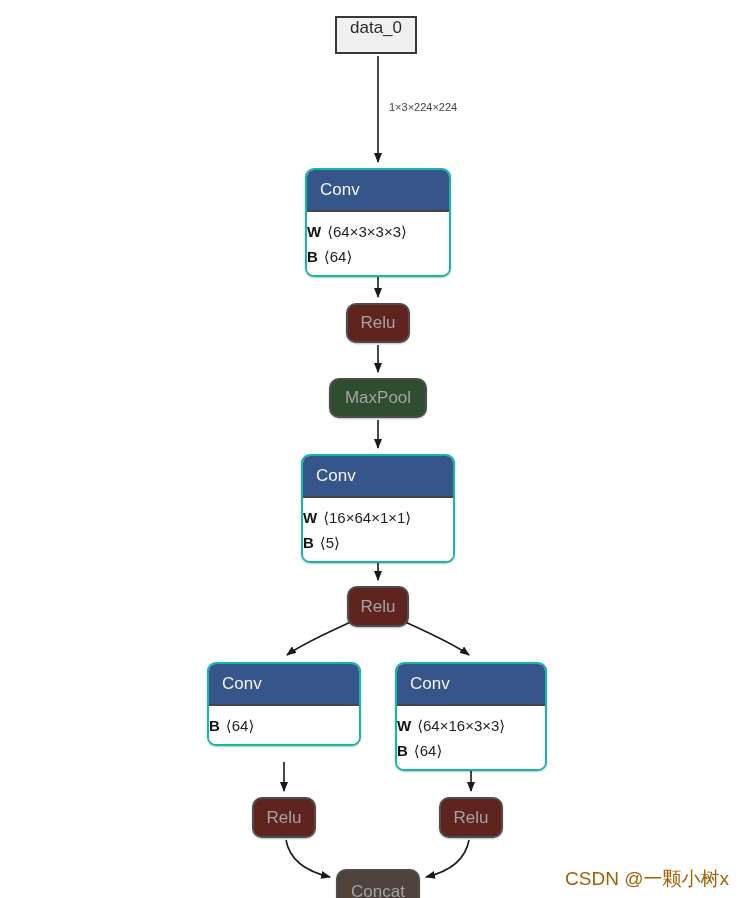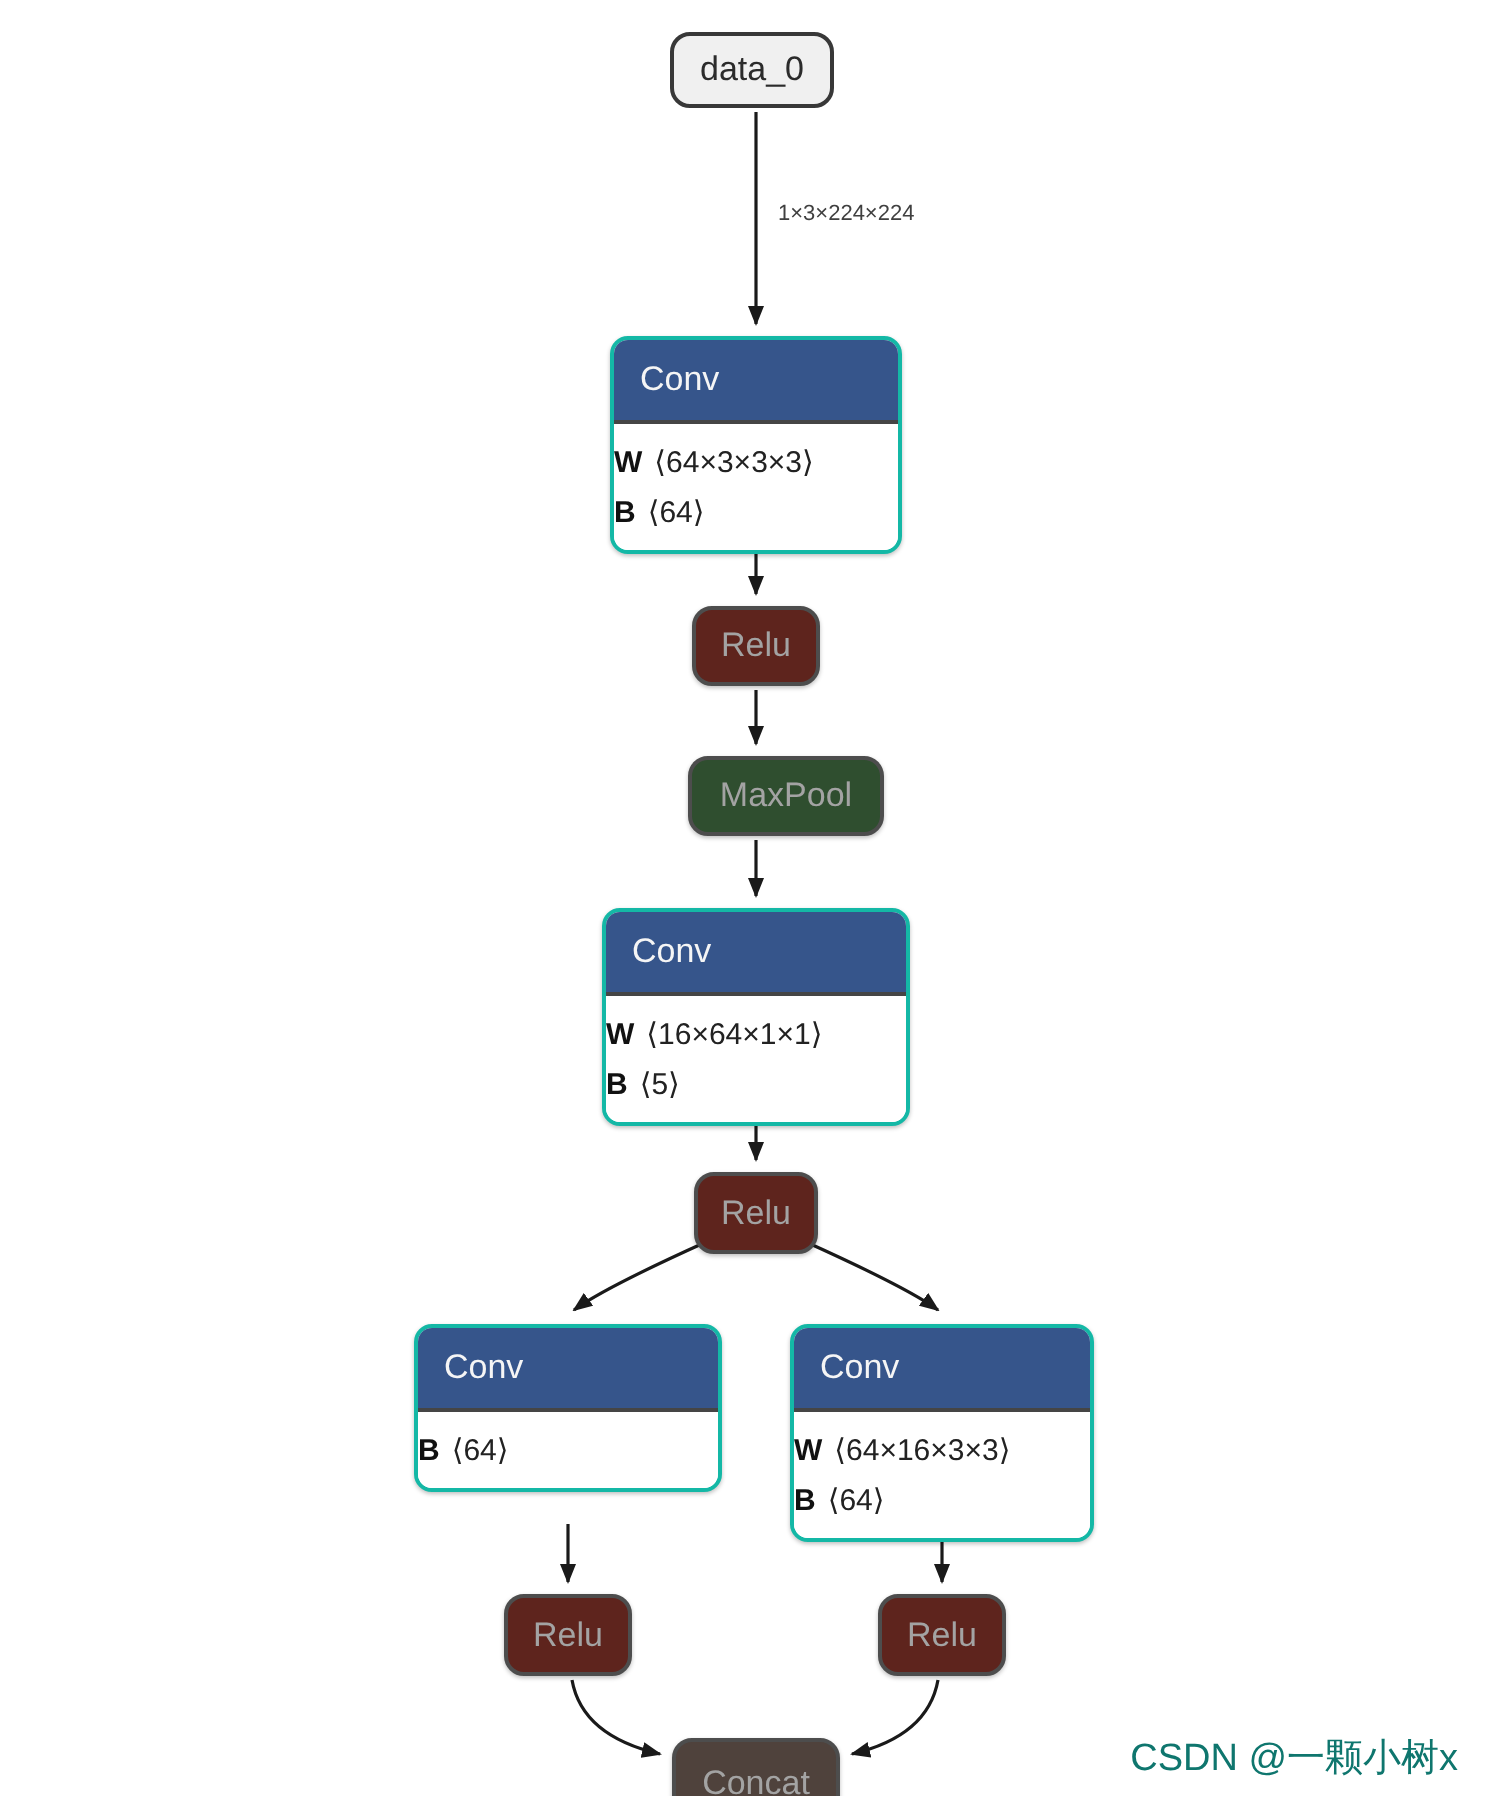--- a/index.html
+++ b/index.html
@@ -25,23 +25,23 @@
   .node {
     position: absolute;
     box-sizing: border-box;
     z-index: 1;
     cursor: pointer;
   }
   
   .io-node {
     background: var(--input-fill, #f0f0f0);
     border: 2px solid #383838;
-    border-radius: 10px;
+    border-radius: 0;
     display: flex;
-    align-items: center;
+    align-items: flex-start;
     justify-content: center;
     font-size: 17px;
     color: #2b2b2b;
   }
   
   .conv-node {
     border: 2px solid #14b8a6;
     border-radius: 9px;
     overflow: hidden;
     background: #ffffff;
@@ -90,21 +90,21 @@
     font-size: 11px;
     color: #404040;
     z-index: 1;
     white-space: nowrap;
   }
   .watermark {
     position: absolute;
     right: 14px;
     top: 866px;
     font-size: 19px;
-    color: #0f766e;
+    color: #a16207;
     z-index: 2;
     white-space: nowrap;
   }
 </style>
 </head>
 <body>
 
 <div id="canvas">
 
   <svg id="edges" viewBox="0 0 743 898" xmlns="http://www.w3.org/2000/svg">
@@ -143,21 +143,21 @@
       <div class="param-line">
         <span class="param-name">B</span><span class="param-value">⟨64⟩</span>
       </div>
     </div>
   </div>
 
   <div class="node pill-node relu-node" style="left:346px; top:303px; width:64px; height:40px;">
     <span>Relu</span>
   </div>
 
-  <div class="node pill-node maxpool-node" style="left:344px; top:378px; width:98px; height:40px;">
+  <div class="node pill-node maxpool-node" style="left:329px; top:378px; width:98px; height:40px;">
     <span>MaxPool</span>
   </div>
 
   <div class="node conv-node" style="left:301px; top:454px; width:154px;">
     <div class="conv-header">Conv</div>
     <div class="conv-body">
       <div class="param-line">
         <span class="param-name">W</span><span class="param-value">⟨16×64×1×1⟩</span>
       </div>
       <div class="param-line">

